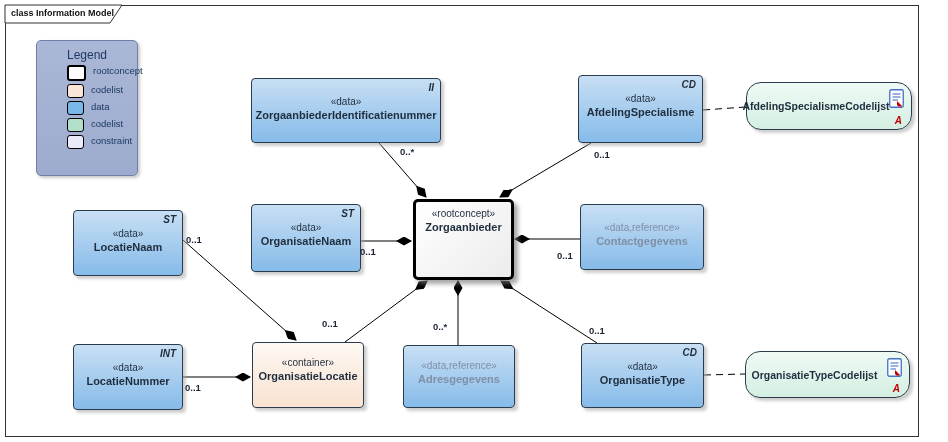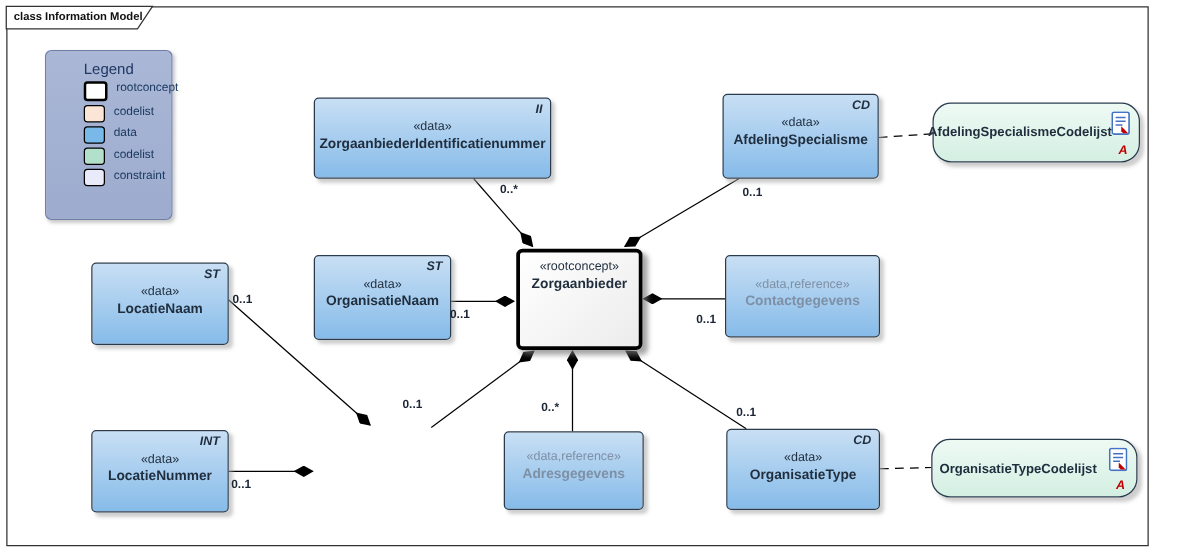--- a/index.html
+++ b/index.html
@@ -141,20 +141,24 @@
     <div class="stereo">«data,reference»</div>
     <div class="nname">Contactgegevens</div>
   </div>
 
   <div class="node data" style="left:73px;top:344px;width:110px;height:66px">
     <span class="type-ind">INT</span>
     <div class="stereo">«data»</div>
     <div class="nname">LocatieNummer</div>
   </div>
 
+  <div class="node containerbox" style="left:252px;top:342px;width:112px;height:66px">
+    <div class="stereo">«container»</div>
+    <div class="nname">OrganisatieLocatie</div>
+  </div>
 
   <div class="node data grayed" style="left:403px;top:345px;width:112px;height:63px;padding-top:13px">
     <div class="stereo">«data,reference»</div>
     <div class="nname">Adresgegevens</div>
   </div>
 
   <div class="node data" style="left:581px;top:343px;width:123px;height:65px">
     <span class="type-ind">CD</span>
     <div class="stereo">«data»</div>
     <div class="nname">OrganisatieType</div>

